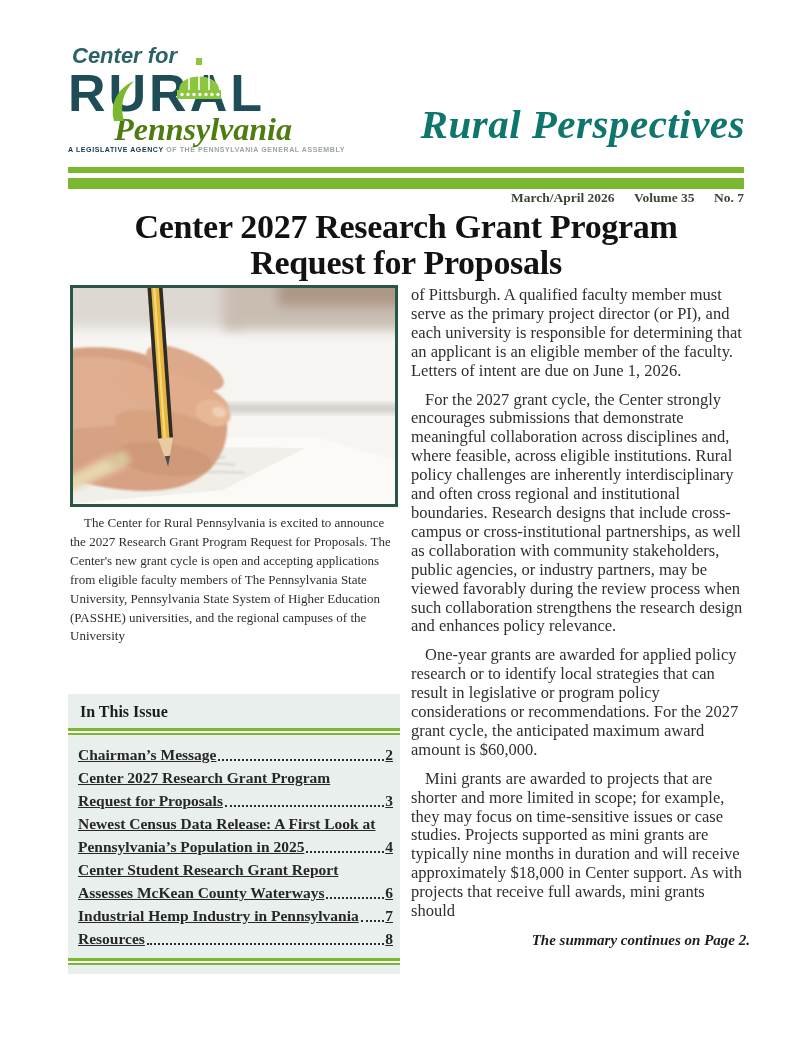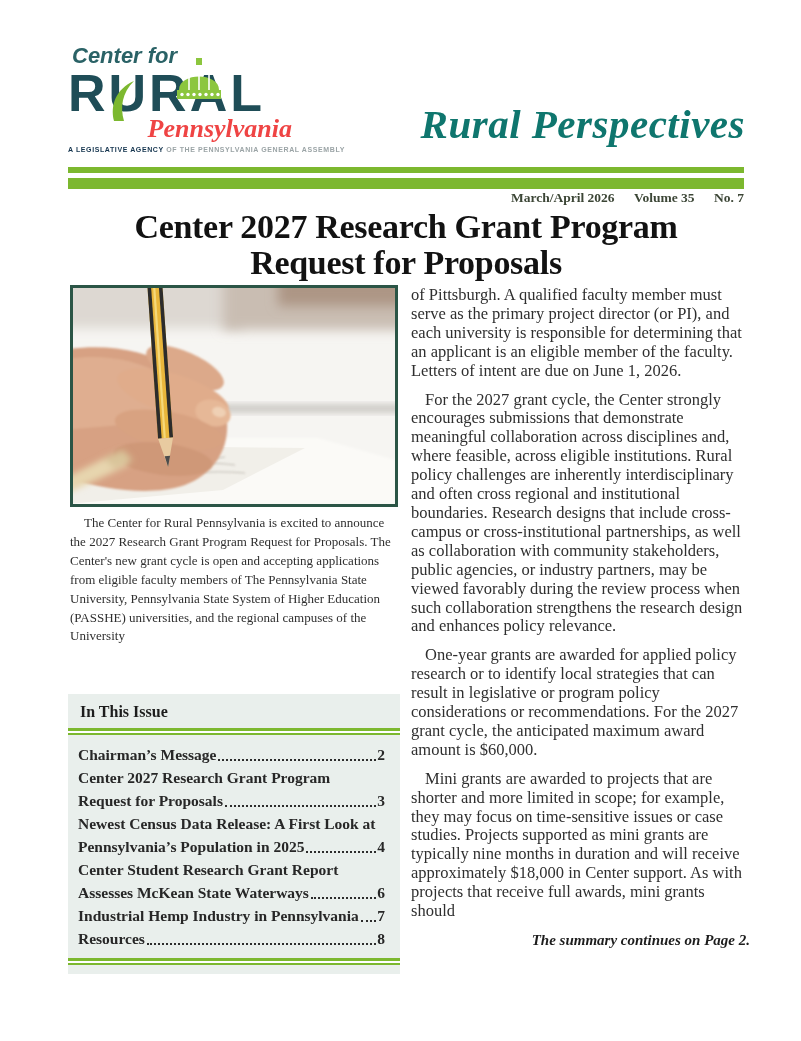--- a/index.html
+++ b/index.html
@@ -7,21 +7,21 @@
         font-family:"Liberation Serif",serif;color:#2f2f2f;}
 
   
   .logo{position:absolute;left:68px;top:44px;width:224px;}
   .logo-centerfor{font-family:"Liberation Sans",sans-serif;font-style:italic;font-weight:600;
                   font-size:22px;color:#2a6266;line-height:24px;padding-left:4px;}
   .logo-rural{position:relative;display:inline-block;font-family:"Liberation Sans",sans-serif;
               font-weight:800;font-size:52px;line-height:50px;letter-spacing:3px;color:#1f4d57;}
   .logo-leaf{position:absolute;left:42px;top:10px;pointer-events:none;}
   .logo-dome{position:absolute;left:102px;top:-10px;pointer-events:none;}
-  .logo-penn{font-style:italic;font-weight:600;font-size:26px;color:#ef4444;text-align:right;
+  .logo-penn{font-style:italic;font-weight:600;font-size:32px;color:#4d7c0f;text-align:right;
              line-height:26px;margin-top:-2px;}
   .logo-tagline{font-family:"Liberation Sans",sans-serif;font-size:7px;letter-spacing:0.6px;
                 white-space:nowrap;margin-top:4px;}
   .logo-tagline .tl-bold{font-weight:bold;color:#14344e;}
   .logo-tagline .tl-rest{color:#9ba4a6;font-weight:bold;}
 
   .masthead{position:absolute;right:56px;top:100px;font-size:41px;font-weight:bold;
             font-style:italic;color:#0f766e;letter-spacing:0.5px;}
 
   .bars-top{position:absolute;left:68px;top:167px;width:676px;}
@@ -53,22 +53,22 @@
   .right-col p.no-indent{text-indent:0;}
   .continuation{text-align:right;font-weight:bold;font-style:italic;font-size:15px;
                 color:#1d1d1d;margin-top:4px;}
 
   
   .toc-box{position:absolute;left:68px;top:694px;width:332px;background:#e9efec;
            box-sizing:border-box;padding-bottom:9px;}
   .toc-title{font-weight:bold;font-size:16px;color:#1d1d1d;padding:9px 10px 7px 12px;}
   .double-rule{height:2px;background:#ffffff;border-top:3px solid #7cb82f;
                border-bottom:2px solid #7cb82f;}
-  .toc-list{padding:8px 15px 8px 10px;font-weight:bold;font-size:15.5px;line-height:23px;
-            color:#272727;}
+  .toc-list{padding:8px 7px 8px 10px;font-weight:bold;font-size:15.5px;line-height:23px;
+            color:#272727;text-decoration:underline;}
   .toc-row{display:flex;align-items:flex-end;}
   .toc-dots{flex:1;border-bottom:2.5px dotted #2c2c2c;margin:0 1px 5px 2px;min-width:10px;}
   .toc-page{flex:none;}
 </style>
 </head>
 <body>
 
 <div class="page">
 
   <div class="logo">
@@ -210,21 +210,21 @@
       <div class="toc-row">
         <span>Pennsylvania’s Population in 2025 </span>
         <span class="toc-dots"></span>
         <span class="toc-page">4</span>
       </div>
 
       <div class="toc-row">
         <span>Center Student Research Grant Report</span>
       </div>
       <div class="toc-row">
-        <span>Assesses McKean State Waterways</span>
+        <span>Assesses McKean County Waterways</span>
         <span class="toc-dots"></span>
         <span class="toc-page">6</span>
       </div>
 
       <div class="toc-row">
         <span>Industrial Hemp Industry in Pennsylvania</span>
         <span class="toc-dots"></span>
         <span class="toc-page">7</span>
       </div>
 

